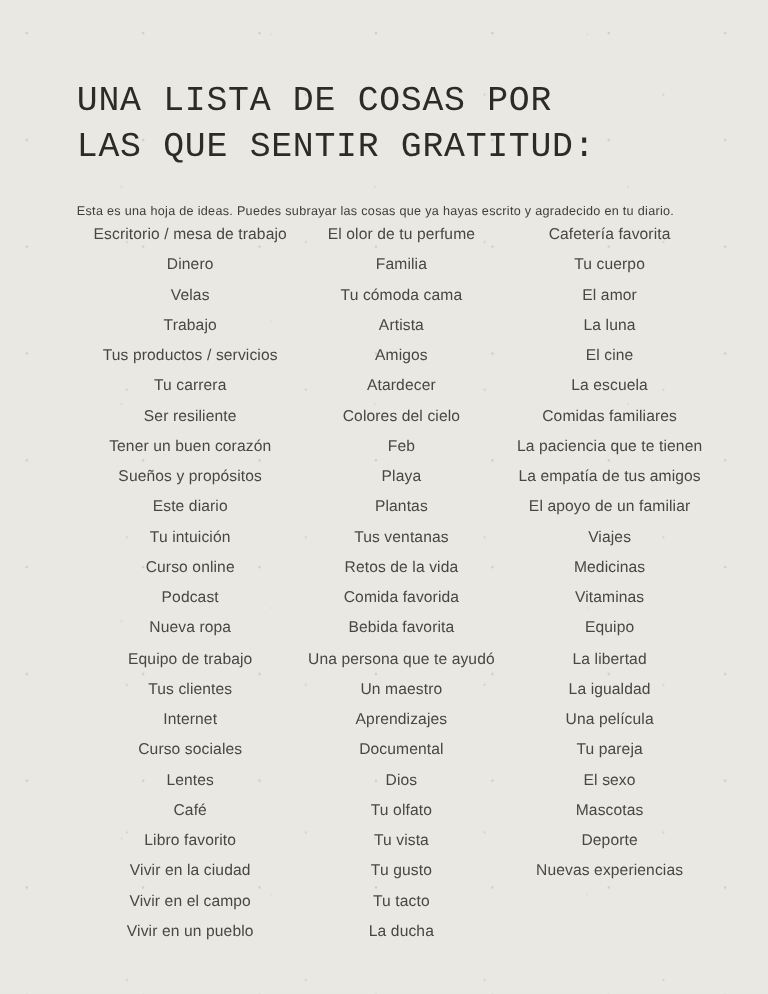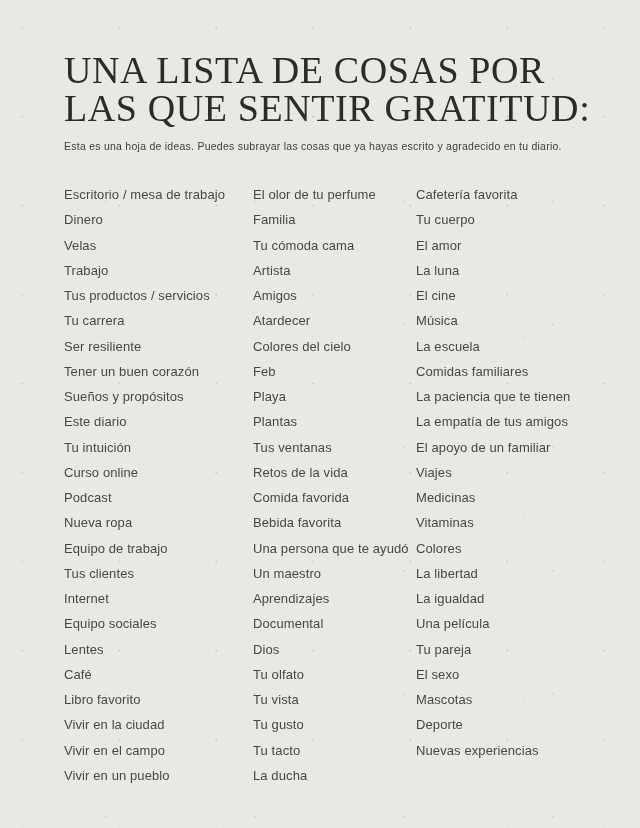--- a/index.html
+++ b/index.html
@@ -20,38 +20,38 @@
     background-color:var(--paper);
     background-image:
       radial-gradient(circle at 23% 31%, rgba(110,104,94,.22) 0.6px, transparent 1.4px),
       radial-gradient(circle at 71% 64%, rgba(110,104,94,.16) 0.6px, transparent 1.3px),
       radial-gradient(circle at 48% 86%, rgba(110,104,94,.13) 0.5px, transparent 1.2px),
       radial-gradient(circle at 86% 12%, rgba(110,104,94,.10) 0.5px, transparent 1.1px);
     background-size:97px 89px, 149px 123px, 211px 181px, 263px 239px;
     padding:48px 40px 0 64px;
   }
   .title{
-    font-family:Liberation Serif, serif;
+    font-family:Liberation Mono, monospace;
     font-weight:400;
     color:var(--title-ink);
-    font-size:38px;
+    font-size:29px;
     line-height:37.5px;
     letter-spacing:0.6px;
-    margin-top:4px;
+    margin-top:18px;
   }
   .title span{display:block;}
   .subtitle{
-    margin-top:13px;
+    margin-top:29px;
     font-size:10.5px;
     letter-spacing:0.25px;
     color:#3d3d3b;
   }
   .cols{
     display:flex;
-    margin-top:30px;
+    text-align:center;
   }
   .col{flex:0 0 auto;}
   .col:nth-child(1){width:189px;}
   .col:nth-child(2){width:163px;}
   .col:nth-child(3){flex:1 1 auto;}
   .item{
     height:25.25px;
     line-height:25.25px;
     font-size:13px;
     letter-spacing:0.1px;
@@ -80,21 +80,21 @@
         <div class="item">Tener un buen corazón</div>
         <div class="item">Sueños y propósitos</div>
         <div class="item">Este diario</div>
         <div class="item">Tu intuición</div>
         <div class="item">Curso online</div>
         <div class="item">Podcast</div>
         <div class="item">Nueva ropa</div>
         <div class="item">Equipo de trabajo</div>
         <div class="item">Tus clientes</div>
         <div class="item">Internet</div>
-        <div class="item">Equipo sociales</div>
+        <div class="item">Curso sociales</div>
         <div class="item">Lentes</div>
         <div class="item">Café</div>
         <div class="item">Libro favorito</div>
         <div class="item">Vivir en la ciudad</div>
         <div class="item">Vivir en el campo</div>
         <div class="item">Vivir en un pueblo</div>
       </div>
       <div class="col">
         <div class="item">El olor de tu perfume</div>
         <div class="item">Familia</div>
@@ -120,30 +120,29 @@
         <div class="item">Tu gusto</div>
         <div class="item">Tu tacto</div>
         <div class="item">La ducha</div>
       </div>
       <div class="col">
         <div class="item">Cafetería favorita</div>
         <div class="item">Tu cuerpo</div>
         <div class="item">El amor</div>
         <div class="item">La luna</div>
         <div class="item">El cine</div>
-        <div class="item">Música</div>
         <div class="item">La escuela</div>
         <div class="item">Comidas familiares</div>
         <div class="item">La paciencia que te tienen</div>
         <div class="item">La empatía de tus amigos</div>
         <div class="item">El apoyo de un familiar</div>
         <div class="item">Viajes</div>
         <div class="item">Medicinas</div>
         <div class="item">Vitaminas</div>
-        <div class="item">Colores</div>
+        <div class="item">Equipo</div>
         <div class="item">La libertad</div>
         <div class="item">La igualdad</div>
         <div class="item">Una película</div>
         <div class="item">Tu pareja</div>
         <div class="item">El sexo</div>
         <div class="item">Mascotas</div>
         <div class="item">Deporte</div>
         <div class="item">Nuevas experiencias</div>
       </div>
     </div>

